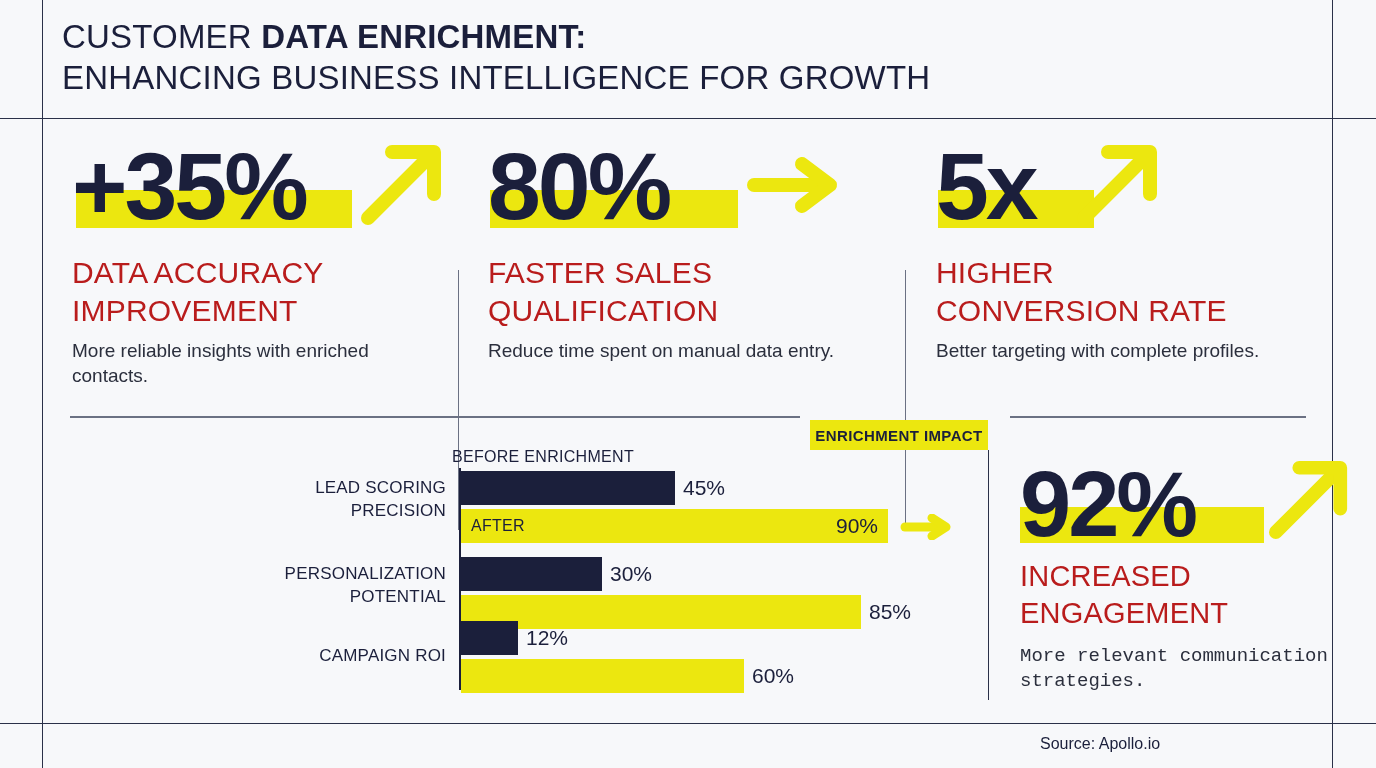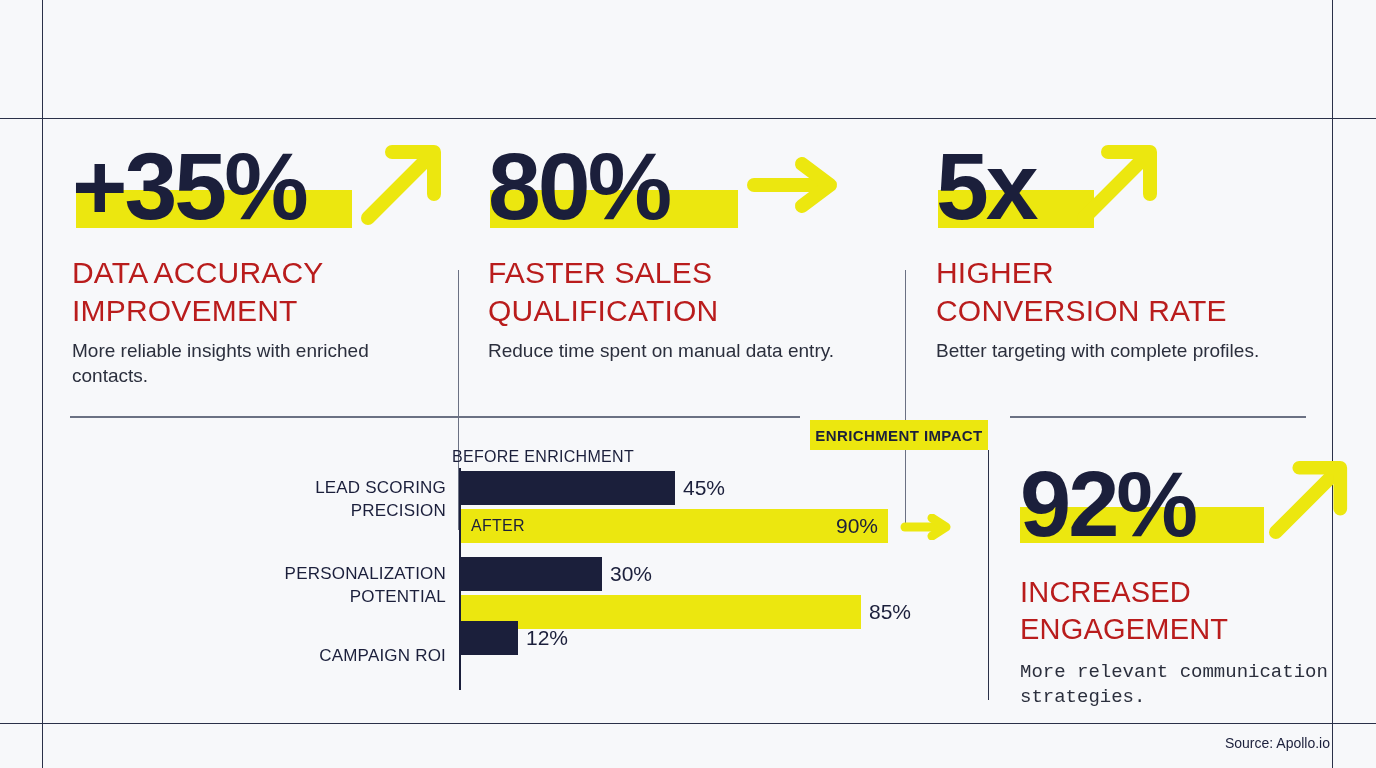--- a/index.html
+++ b/index.html
@@ -248,50 +248,54 @@
     width: 320px;
   }
   .stat-hl .big-wrap { height: 100px; }
   .stat-hl .big-num {
     font-size: 92px;
     line-height: 104px;
   }
   .stat-hl .stat-head {
     font-size: 29px;
     line-height: 37px;
-    margin-top: 22px;
+    margin-top: 6px;
   }
   .stat-hl .stat-sub {
     font-size: 19px;
     line-height: 25px;
     margin-top: 12px;
     font-family: Liberation Mono, monospace;
   }
 
   
   .source {
     position: absolute;
     left: 1040px;
     top: 735px;
     width: 290px;
-    text-align: right;
-    color: #1b1f3b;
-    font-size: 14px;
+    text-align: left;
+    color: #1b1f3b;
+    font-size: 16px;
   }
 </style>
 </head>
 <body>
 
 <div id="infographic">
 
   <div class="rule-v left"></div>
   <div class="rule-v right"></div>
   <div class="rule-h top"></div>
   <div class="rule-h bottom"></div>
 
+  <div class="header">
+    <div class="title-line"><span>CUSTOMER </span><span class="bold">DATA ENRICHMENT:</span></div>
+    <div class="title-line">ENHANCING BUSINESS INTELLIGENCE FOR GROWTH</div>
+  </div>
 
   <div class="stats-row">
 
     <div class="stat-sep a"></div>
     <div class="stat-sep b"></div>
 
     <div class="stat s1">
       <div class="big-wrap">
         <div class="hl-bar" style="left:4px; top:58px; width:276px;"></div>
         <div class="big-num">+35%</div>
@@ -384,20 +388,23 @@
     <div class="bar after" style="top:155px; width:400px;">
       <div class="bar-val" style="left:408px; top:0;">85%</div>
     </div>
 
     <div class="grp-label-box" style="top:204px;">
       <div class="grp-label" style="position:relative;">CAMPAIGN ROI</div>
     </div>
     <div class="bar before" style="top:181px; width:57px;">
       <div class="bar-val" style="left:65px; top:0;">12%</div>
     </div>
+    <div class="bar after" style="top:219px; width:283px;">
+      <div class="bar-val" style="left:291px; top:0;">60%</div>
+    </div>
   </div>
 
   <div class="bottom-sep"></div>
 
   <div class="stat-hl">
     <div class="big-wrap">
       <div class="hl-bar" style="left:0px; top:55px; width:244px; height:36px;"></div>
       <div class="big-num">92%</div>
       <svg class="arrow" style="left:248px; top:4px;" width="84" height="84" viewBox="0 0 86 86">
         <g stroke="#ECE70F" stroke-width="14" stroke-linecap="round" fill="none">

